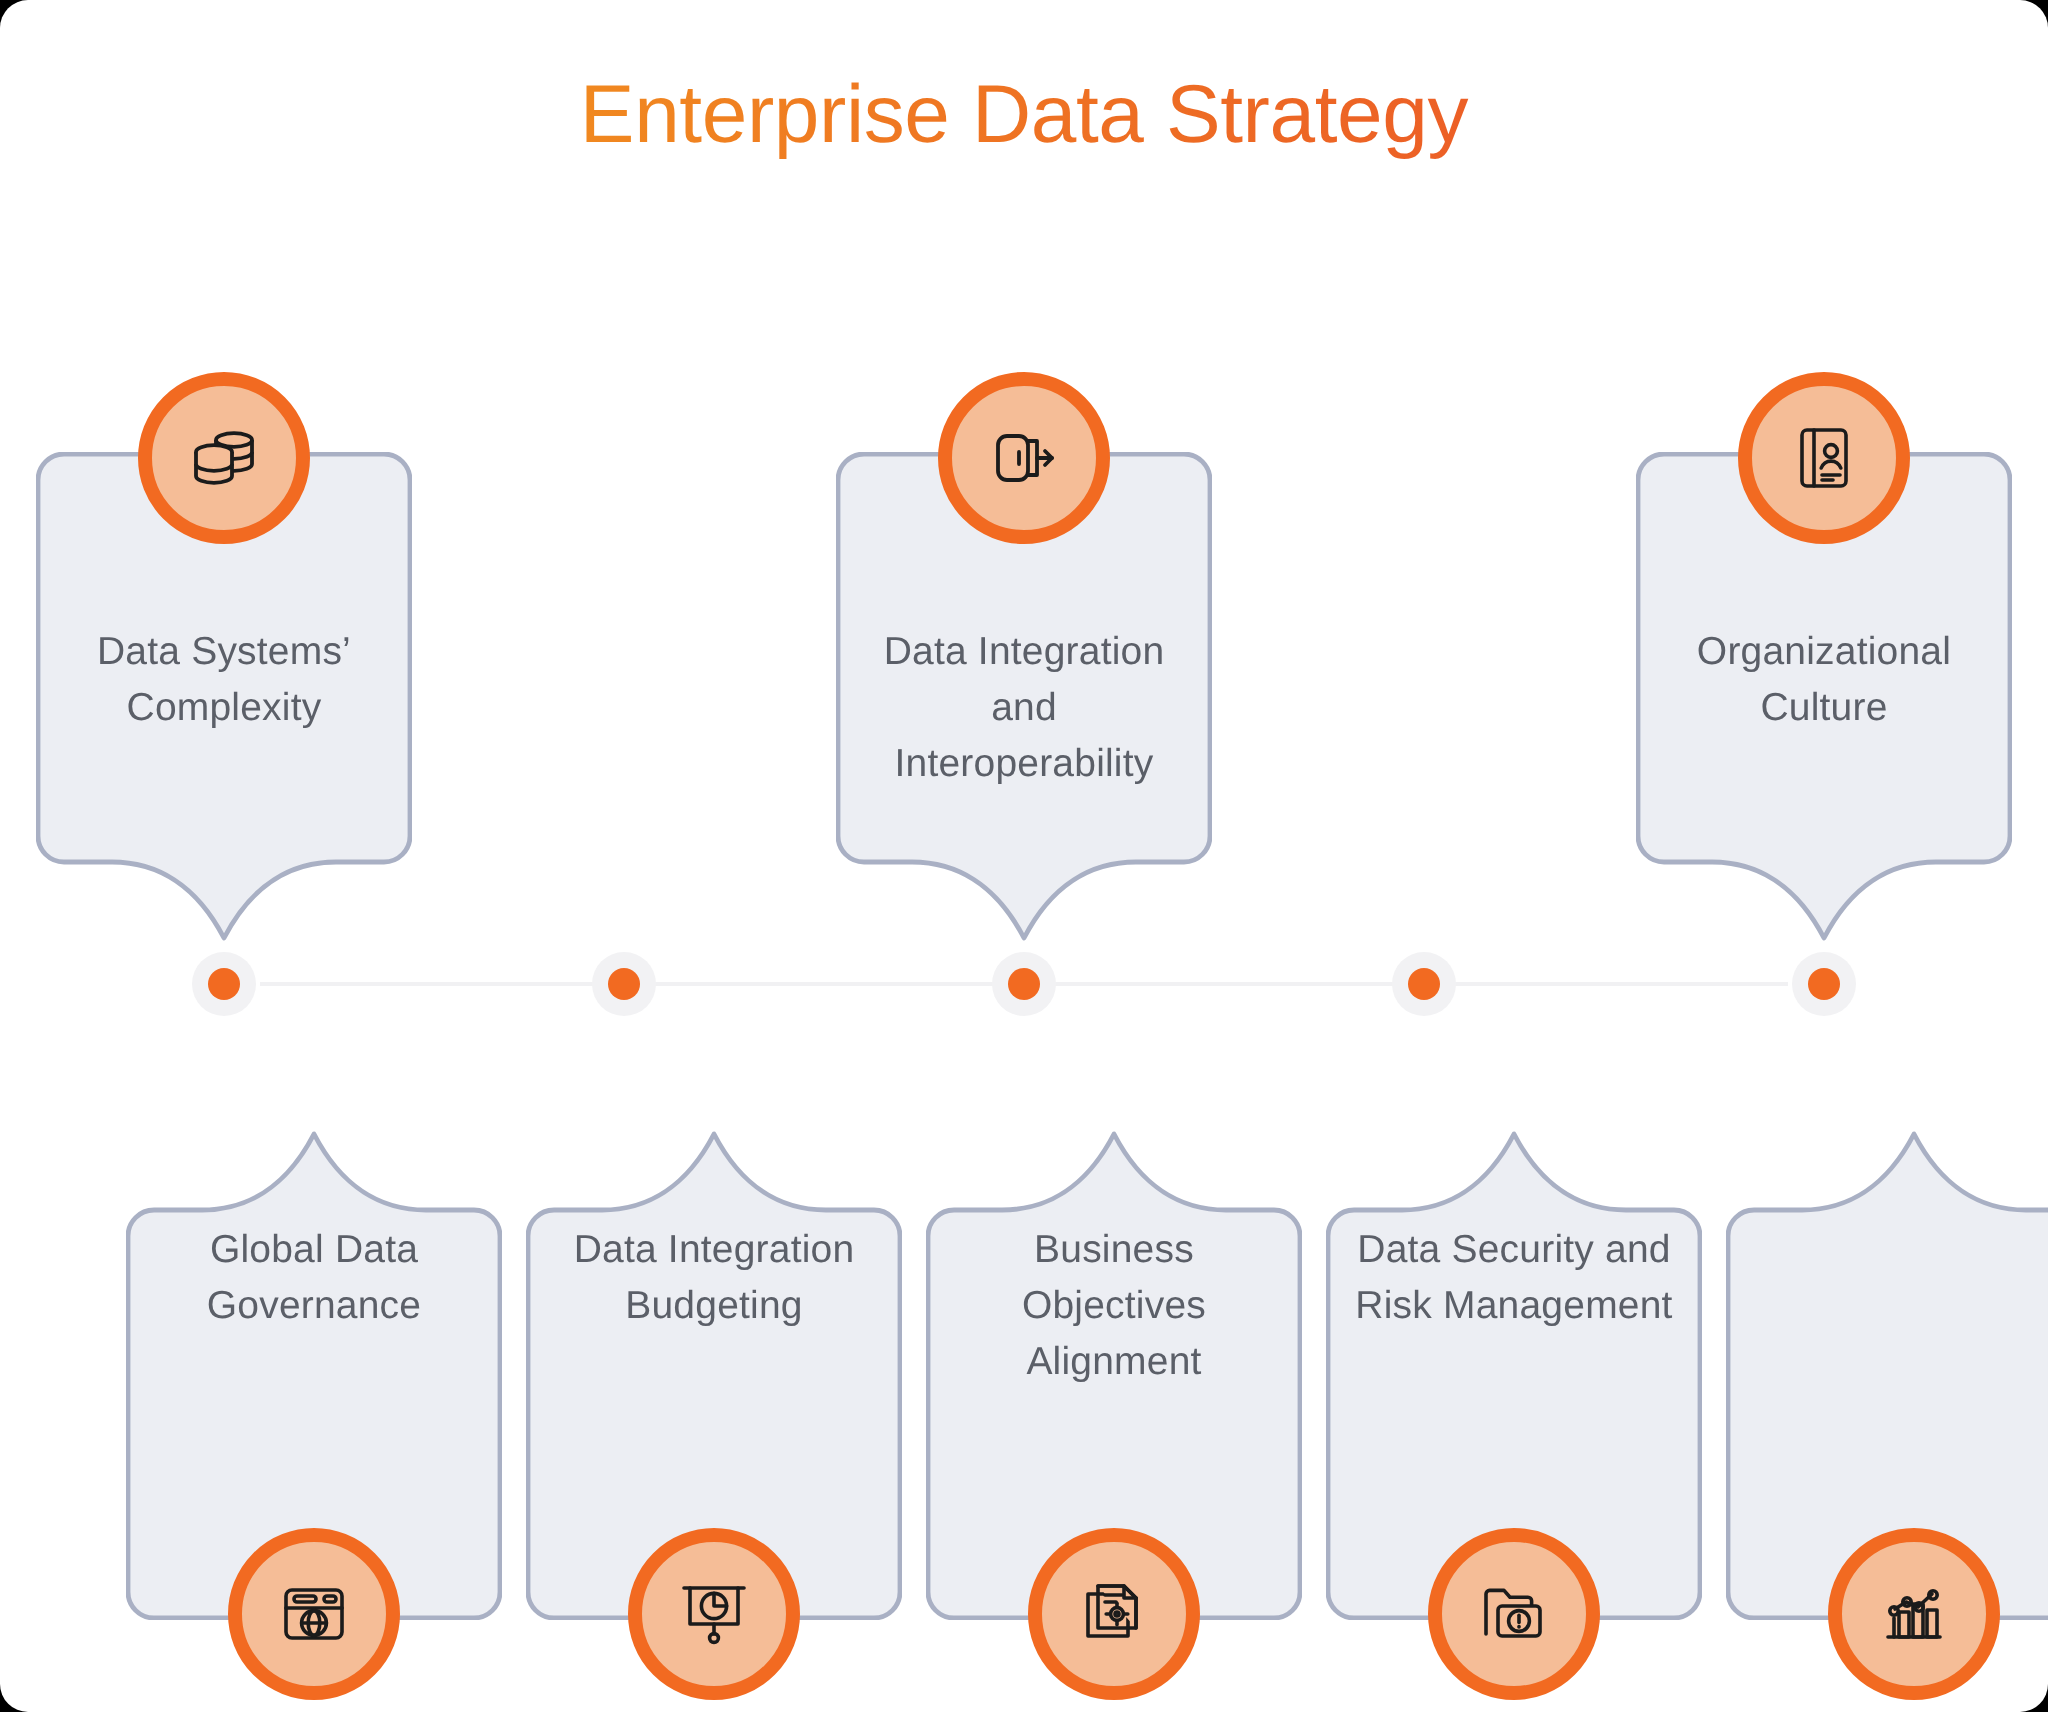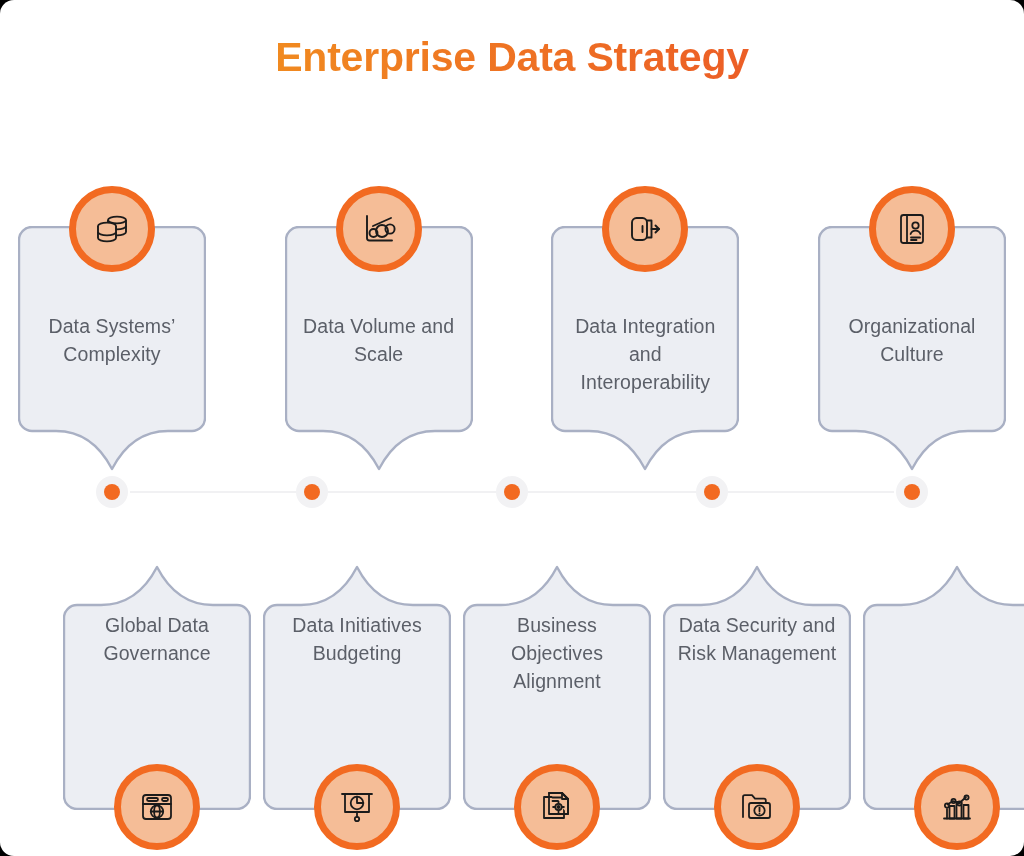--- a/index.html
+++ b/index.html
@@ -24,21 +24,21 @@
   }
 
   
   .title {
     position: absolute;
     left: 0;
     top: 30px;
     width: 1024px;
     text-align: center;
     font-size: 41px;
-    font-weight: bold;
+    font-weight: normal;
     line-height: 1.32;
     letter-spacing: -0.2px;
     background: linear-gradient(95deg, #f5a623 0%, #f18f1f 22%, #ef7722 45%, #ec5f26 72%, #e85426 100%);
     -webkit-background-clip: text;
     background-clip: text;
     color: transparent;
     -webkit-text-fill-color: transparent;
   }
   .title .line2 { display: block; }
 
@@ -175,39 +175,20 @@
             <path d="M18 19 c0 1.9 4 3.4 9 3.4 s9 -1.5 9 -3.4"></path>
             <ellipse cx="17" cy="19" rx="9" ry="3.4" fill="#f5bd97"></ellipse>
             <path d="M8 19 V31 c0 1.9 4 3.4 9 3.4 s9 -1.5 9 -3.4 V19" fill="#f5bd97"></path>
             <path d="M8 25 c0 1.9 4 3.4 9 3.4 s9 -1.5 9 -3.4"></path>
           </svg>
         </span>
       </div>
       <div class="card-label">Data Systems’ Complexity</div>
     </div>
 
-    <div class="card-slot">
-      <svg class="card-shape" viewBox="0 0 188 245">
-        <path d="M14 1 H174 A13 13 0 0 1 187 14 V192 A13 13 0 0 1 174 205 H150
-                 C128 205 108 216 94 243 C80 216 60 205 38 205 H14
-                 A13 13 0 0 1 1 192 V14 A13 13 0 0 1 14 1 Z" fill="#eceef3" stroke="#a9b0c4" stroke-width="2.4" stroke-linejoin="round"></path>
-      </svg>
-      <div class="badge">
-        <span>
-          <svg width="44" height="44" viewBox="0 0 44 44" fill="none" stroke="#1b1b1b" stroke-width="1.9" stroke-linecap="round">
-            <path d="M10 9 V31 a2.5 2.5 0 0 0 2.5 2.5 H35"></path>
-            <circle cx="16.5" cy="26" r="4"></circle>
-            <circle cx="25" cy="24" r="6"></circle>
-            <circle cx="33" cy="22" r="4.6"></circle>
-            <path d="M16 19 L34 11"></path>
-          </svg>
-        </span>
-      </div>
-      <div class="card-label">Data Volume and Scale</div>
-    </div>
 
 
     <div class="card-slot">
       <svg class="card-shape" viewBox="0 0 188 245">
         <path d="M14 1 H174 A13 13 0 0 1 187 14 V192 A13 13 0 0 1 174 205 H150
                  C128 205 108 216 94 243 C80 216 60 205 38 205 H14
                  A13 13 0 0 1 1 192 V14 A13 13 0 0 1 14 1 Z" fill="#eceef3" stroke="#a9b0c4" stroke-width="2.4" stroke-linejoin="round"></path>
       </svg>
       <div class="badge">
         <span>
@@ -312,21 +293,21 @@
           <svg width="44" height="44" viewBox="0 0 44 44" fill="none" stroke="#1b1b1b" stroke-width="1.8" stroke-linejoin="round" stroke-linecap="round">
             <path d="M7 9 H37"></path>
             <path d="M10 9 V27 H34 V9"></path>
             <circle cx="22" cy="18" r="6.3"></circle>
             <path d="M22 11.7 V18 H28.3"></path>
             <path d="M22 27 V32"></path>
             <circle cx="22" cy="34" r="2.2"></circle>
           </svg>
         </span>
       </div>
-      <div class="card-label">Data Initiatives Budgeting</div>
+      <div class="card-label">Data Integration Budgeting</div>
     </div>
 
     <div class="card-slot">
       <svg class="card-shape" viewBox="0 0 188 245">
         <path d="M14 244 H174 A13 13 0 0 0 187 231 V53 A13 13 0 0 0 174 40 H150
                  C128 40 108 29 94 2 C80 29 60 40 38 40 H14
                  A13 13 0 0 0 1 53 V231 A13 13 0 0 0 14 244 Z" fill="#eceef3" stroke="#a9b0c4" stroke-width="2.4" stroke-linejoin="round"></path>
       </svg>
       <div class="badge">
         <span>

